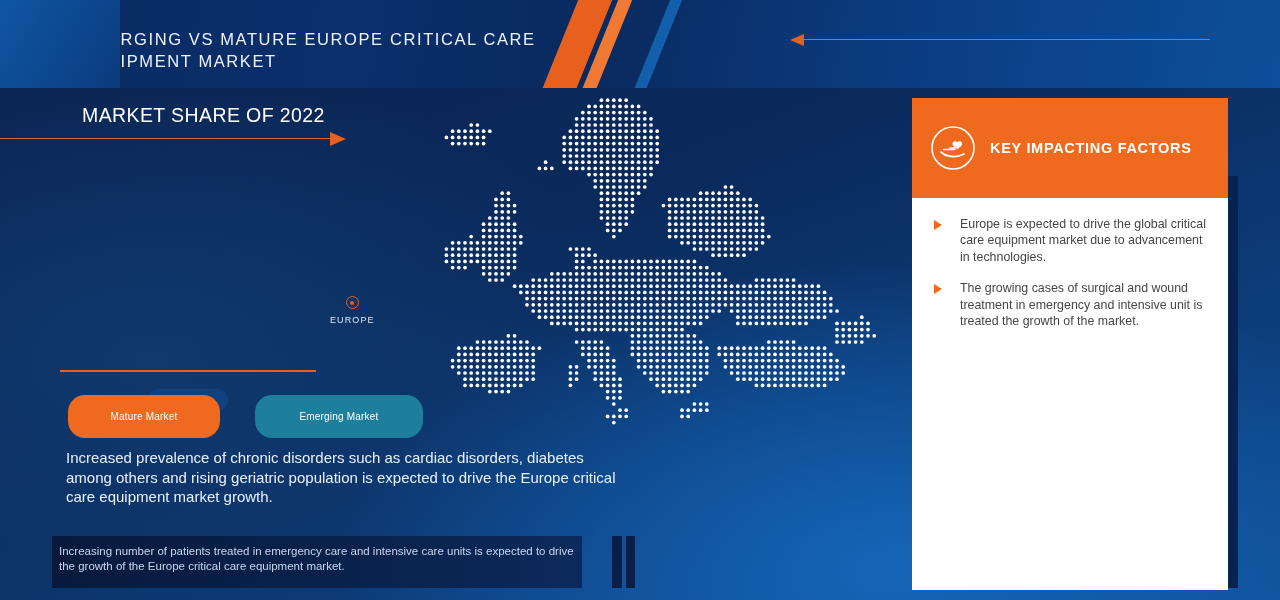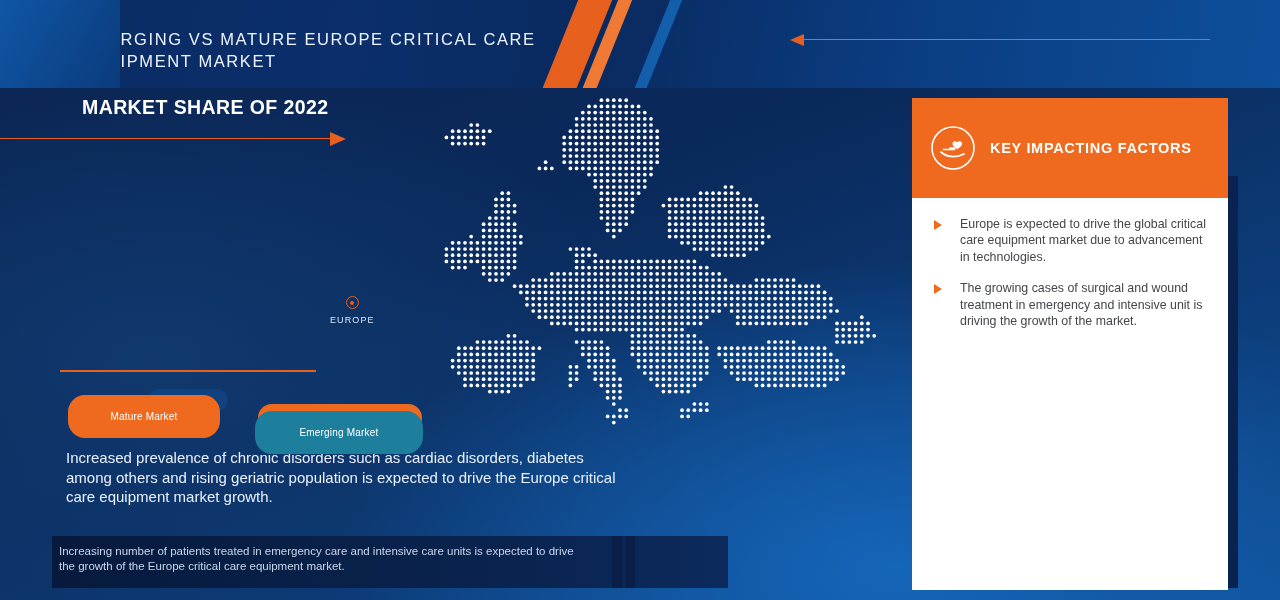--- a/index.html
+++ b/index.html
@@ -40,58 +40,58 @@
   }
   .arrow-tr { position:absolute; left:790px; top:34px; width:420px; height:12px; }
   .arrow-tr .ln { position:absolute; left:14px; top:5px; width:406px; height:1.4px; background:#e8601d; }
   .arrow-tr .hd {
     position:absolute; left:0; top:0; width:0; height:0;
     border-top:6px solid transparent; border-bottom:6px solid transparent;
     border-right:14px solid #e8601d;
   }
   
   .ms2022 {
-    position:absolute; left:82px; top:96px;
-    color:#ffffff; font-size:19.5px; font-weight:700; letter-spacing:.4px;
+    position:absolute; left:82px; top:104px;
+    color:#ffffff; font-size:19.5px; font-weight:400; letter-spacing:.4px;
   }
   .ms-arrow { position:absolute; left:0; top:132px; width:350px; height:14px; }
   .ms-arrow .ln { position:absolute; left:0; top:6px; width:336px; height:1.4px; background:#e8601d; }
   .ms-arrow .hd {
     position:absolute; left:330px; top:0; width:0; height:0;
     border-top:7px solid transparent; border-bottom:7px solid transparent;
     border-left:16px solid #e8601d;
   }
   .mst {
     position:absolute; left:60px; top:340px;
     color:#ffffff; font-size:19.5px; font-weight:700; letter-spacing:.4px;
   }
   .mst-rule { position:absolute; left:60px; top:370px; width:256px; height:2px; background:#e8601d; }
   
   .pill {
     position:absolute; height:43px; border-radius:17px;
     display:flex; align-items:center; justify-content:center;
     color:#ffffff; font-size:10px; letter-spacing:.2px;
   }
   .pill-mature { left:68px; top:395px; width:152px; background:#ef6a1e; z-index:3; }
-  .pill-emerg  { left:255px; top:411px; width:168px; background:#1d7f9b; z-index:2; }
+  .pill-emerg  { left:255px; top:395px; width:168px; background:#1d7f9b; z-index:2; }
   .pill-shadow-a {
     position:absolute; left:148px; top:389px; width:80px; height:22px;
     background:#10427f; border-radius:12px; z-index:1;
   }
   .pill-shadow-b {
     position:absolute; left:258px; top:404px; width:164px; height:28px;
     background:#ef6a1e; border-radius:16px; z-index:1;
   }
   .body-copy {
     position:absolute; left:58px; top:448px; width:560px;
     color:#e9f1ff; font-size:15px; line-height:19.5px;margin-left:8px;
   }
   
   .note {
-    position:absolute; left:52px; top:536px; width:676px; height:52px;
+    position:absolute; left:52px; top:536px; width:530px; height:52px;
     background:linear-gradient(90deg,#071a3d 0%,#0a2450 70%,#0c2a5c 100%);
   }
   .note p {
     position:absolute; left:7px; top:8px; width:520px;
     color:#c7d6ee; font-size:11.5px; line-height:15px;
   }
   .note-bar1 { position:absolute; left:612px; top:536px; width:10px; height:52px; background:#0a1f47; }
   .note-bar2 { position:absolute; left:626px; top:536px; width:9px;  height:52px; background:#0a1f47; }
   
   .eu-marker { position:absolute; left:330px; top:296px; display:flex; align-items:center; gap:6px;flex-direction:column; }
@@ -1580,18 +1580,18 @@
       </svg>
       <h2>KEY IMPACTING FACTORS</h2>
     </div>
     <div class="kif-body">
       <div class="fact">
         <span class="tri"></span>
         <p>Europe is expected to drive the global critical care equipment market due to advancement in technologies.</p>
       </div>
       <div class="fact">
         <span class="tri"></span>
-        <p>The growing cases of surgical and wound treatment in emergency and intensive unit is driving the growth of the market.</p>
+        <p>The growing cases of surgical and wound treatment in emergency and intensive unit is treated the growth of the market.</p>
       </div>
     </div>
   </div>
 
 </div>
 
 </body></html>

